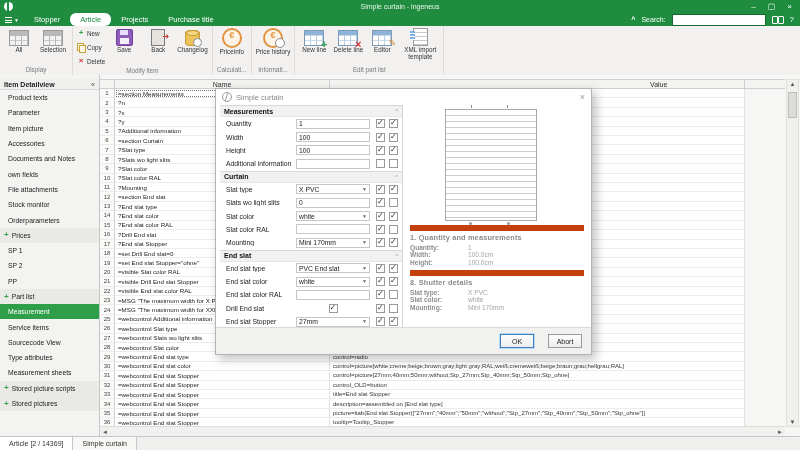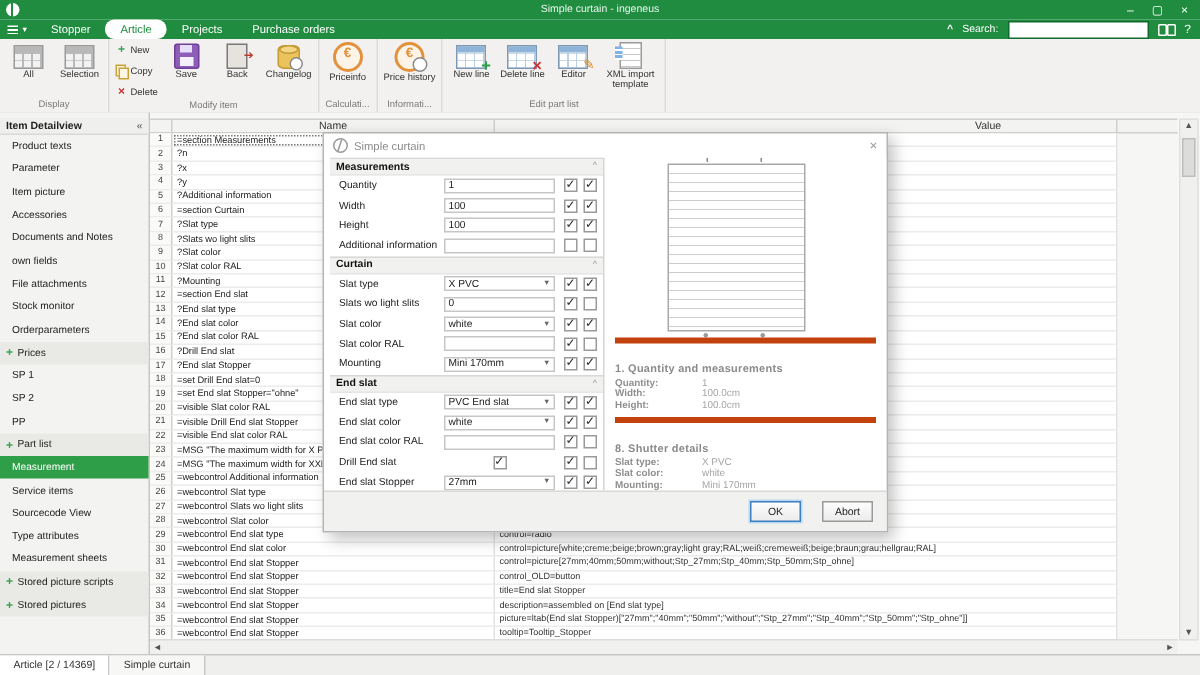--- a/index.html
+++ b/index.html
@@ -116,21 +116,21 @@
   .cbs{display:flex;gap:4px;margin-left:6px;}
   .cb{width:7px;height:7px;border:1px solid #9a9a9a;background:#fff;position:relative;box-sizing:content-box;}
   .cb.checked::after{content:"✓";position:absolute;left:0;top:-2px;font-size:8px;color:#2b2b2b;}
   .dlg-preview{flex:1;border-left:1px solid #d5d5d5;position:relative;background:#fff;overflow:hidden;}
   .pv-drawing{position:absolute;left:42px;top:4px;width:90px;height:110px;border:1px solid #a8a8a8;
      background:repeating-linear-gradient(to bottom,#fff 0 5.4px,#cdcdcd 5.4px 6px);}
   .pv-drawing::before,.pv-drawing::after{content:"";position:absolute;top:-5px;width:1px;height:3px;background:#8a8a8a;box-shadow:3px 1px 0 -0.5px #8a8a8a,-3px 1px 0 -0.5px #8a8a8a;}
   .pv-drawing::before{left:28%;} .pv-drawing::after{left:68%;}
   .pv-tick-b{position:absolute;top:117px;width:3px;height:3px;border-radius:50%;background:#9a9a9a;}
   .pv-summary{position:absolute;left:7px;right:7px;top:120px;}
-  .sum-sec{border-top:4px solid #c2410c;padding-top:12px;margin-bottom:4px;}
+  .sum-sec{border-top:6px solid #c2410c;padding-top:2px;margin-bottom:4px;}
   .sum-title{font-size:7.3px;font-weight:bold;color:#8a8a8a;margin-bottom:2px;letter-spacing:.2px;}
   .sum-row{display:flex;font-size:6.6px;height:7.3px;align-items:center;}
   .sum-row .k{width:58px;color:#8f8f8f;font-weight:bold;}
   .sum-row .v{color:#a5a5a5;}
   .dlg-footer{position:absolute;left:0;right:0;bottom:0;height:26px;background:#f1f1ef;border-top:1px solid #dadada;display:flex;align-items:center;justify-content:flex-end;gap:14px;padding-right:9px;}
   .btn{width:34px;height:14px;background:linear-gradient(#fdfdfd,#ececec);border:1px solid #9a9a9a;display:flex;align-items:center;justify-content:center;font-size:7px;color:#222;box-sizing:border-box;}
   .btn.ok{border:1px solid #3d7fc1;box-shadow:0 0 0 1px #bcd8f0;}
 </style>
 </head>
 <body>
@@ -147,21 +147,21 @@
 
 <div class="tabrow">
   <div class="file-btn">
     <span class="hamburger"></span>
     <span class="file-caret">▼</span>
   </div>
   <div id="tabs">
       <div class="tab">Stopper</div>
       <div class="tab active">Article</div>
       <div class="tab">Projects</div>
-      <div class="tab">Purchase orders</div>
+      <div class="tab">Purchase title</div>
     </div>
   <div class="tab-right">
     <span class="chev-up">^</span>
     <span class="search-label">Search:</span>
     <input class="search-input" value="" style="">
     <span class="binoculars"></span>
     <span class="help-btn">?</span>
   </div>
 </div>
 

